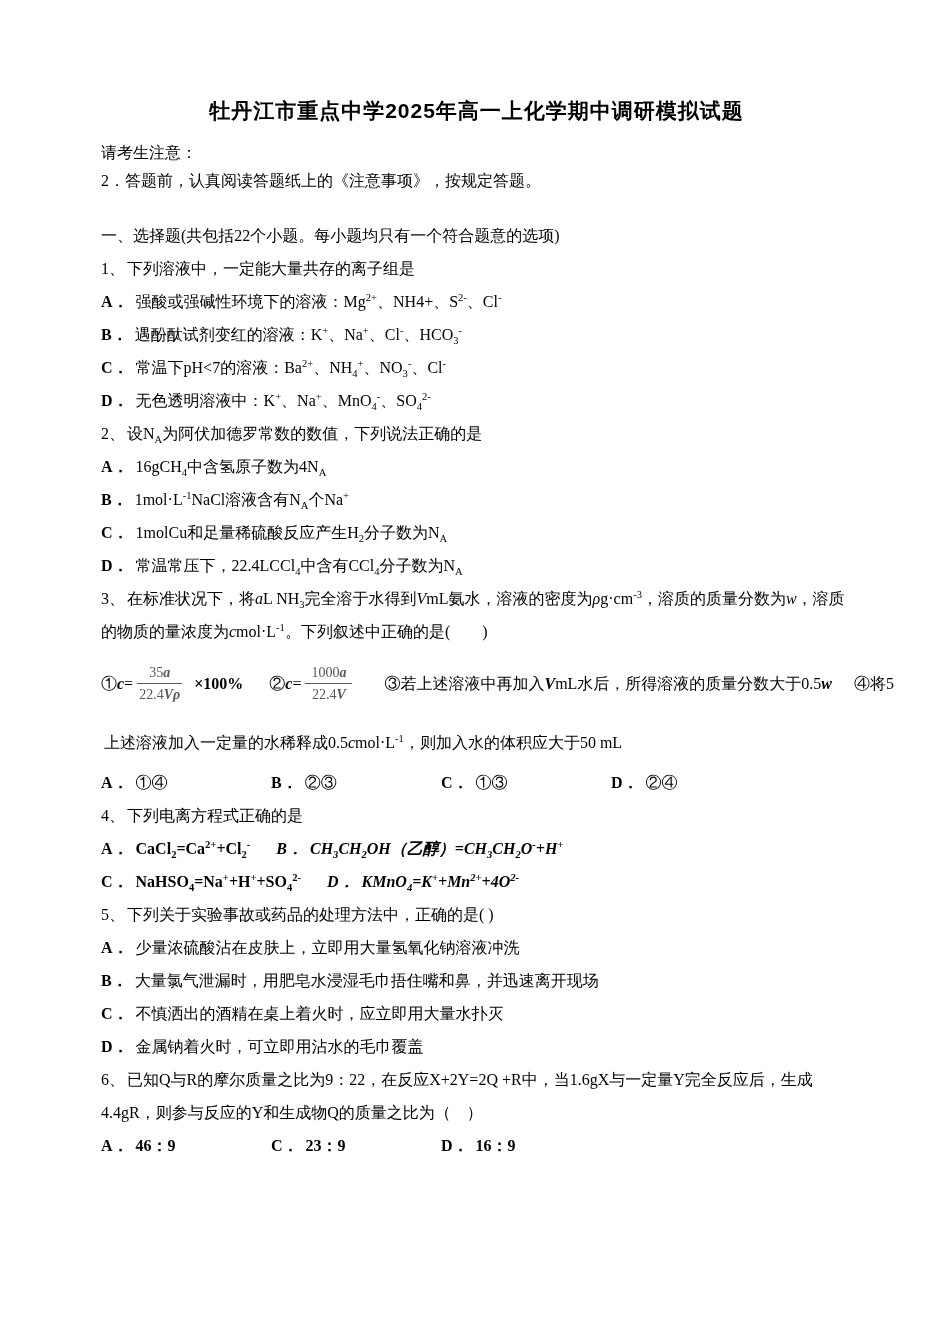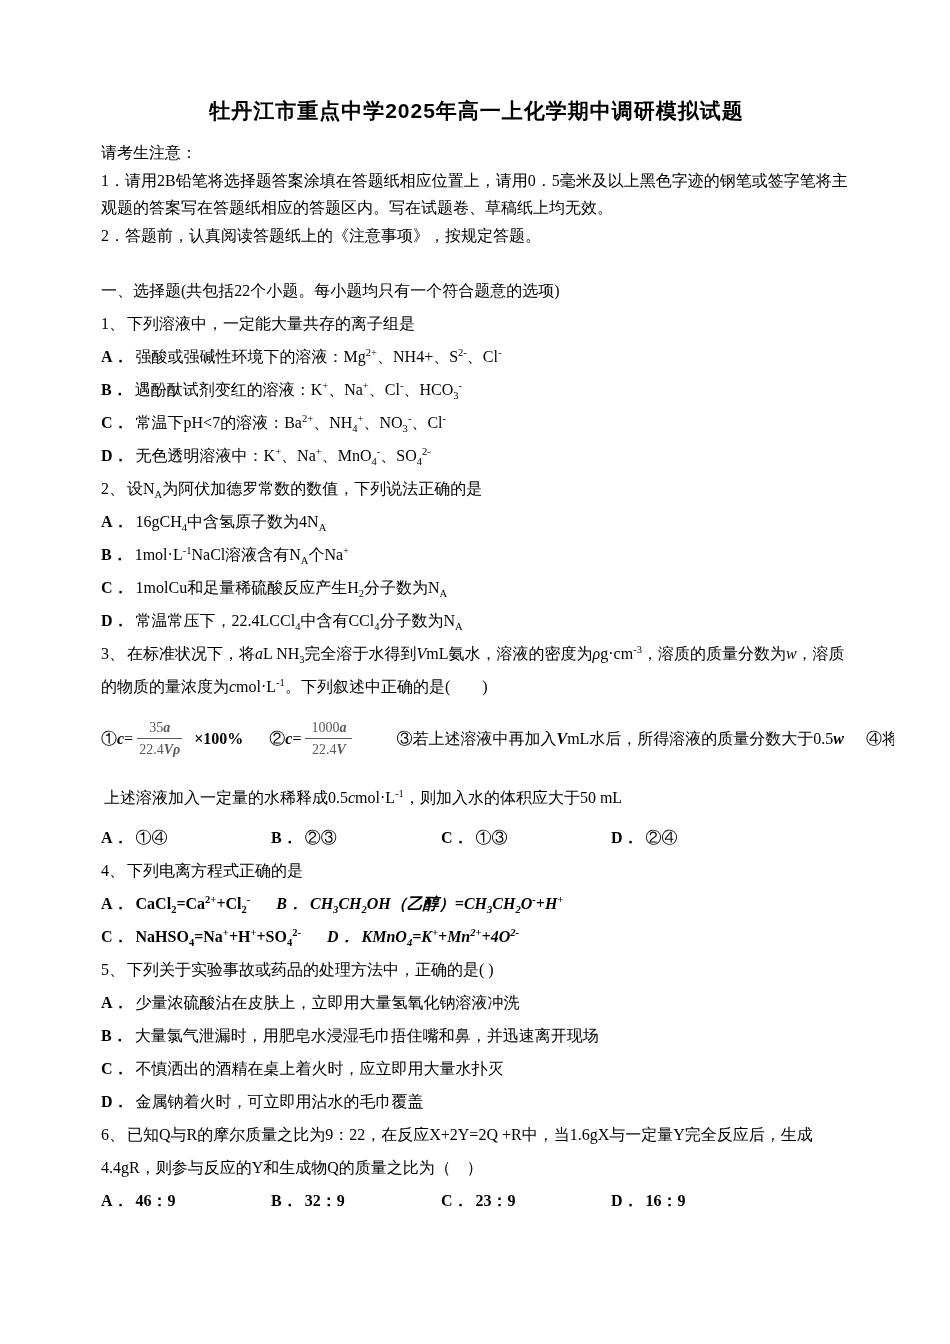--- a/index.html
+++ b/index.html
@@ -44,33 +44,32 @@
     line-height: 17px;
     margin: 0 4px;
   }
   .frac .num { display: block; border-bottom: 1.3px solid #595959; padding: 0 6px 2px 6px; }
   .frac .den { display: block; padding: 2px 2px 0 2px; }
   .cont { margin: 3px; line-height: 40px; }
   .answer-row { display: grid; grid-template-columns: 170px 170px 170px 1fr; line-height: 33px; }
   .ml8  { margin-left: 8px; }
   .ml22 { margin-left: 22px; }
   .ml26 { margin-left: 26px; }
-  .ml30 { margin-left: 40px; }
+  .ml30 { margin-left: 28px; }
   .gap-l { margin-left: 26px; font-style: italic; }
 </style>
 </head>
 <body>
 
 <div class="page">
 
   <h1 class="title">牡丹江市重点中学2025年高一上化学期中调研模拟试题</h1>
 
   <div class="notice">
     <p class="notice-line">请考生注意：</p>
-    <p class="notice-line">1．请用2B铅笔将选择题答案涂填在答题纸相应位置上，请用0．5毫米及以上黑色字迹的钢笔或签字笔将主观题的答案写在答题纸相应的答题区内。写在试题卷、草稿纸上均无效。</p>
     <p class="notice-line">2．答题前，认真阅读答题纸上的《注意事项》，按规定答题。</p>
   </div>
 
   <p class="section-header">一、选择题(共包括22个小题。每小题均只有一个符合题意的选项)</p>
 
   <div class="q">
     <p class="stem"><span class="qnum">1、</span><span>下列溶液中，一定能大量共存的离子组是</span></p>
     <p class="opt"><span class="opt-label">A．</span><span class="opt-text">强酸或强碱性环境下的溶液：Mg<sup>2+</sup>、NH4+、S<sup>2-</sup>、Cl<sup>-</sup></span></p>
     <p class="opt"><span class="opt-label">B．</span><span class="opt-text">遇酚酞试剂变红的溶液：K<sup>+</sup>、Na<sup>+</sup>、Cl<sup>-</sup>、HCO<sub>3</sub><sup>-</sup></span></p>
     <p class="opt"><span class="opt-label">C．</span><span class="opt-text">常温下pH&lt;7的溶液：Ba<sup>2+</sup>、NH<sub>4</sub><sup>+</sup>、NO<sub>3</sub><sup>-</sup>、Cl<sup>-</sup></span></p>
@@ -114,19 +113,18 @@
     <p class="opt"><span class="opt-label">A．</span><span class="opt-text">少量浓硫酸沾在皮肤上，立即用大量氢氧化钠溶液冲洗</span></p>
     <p class="opt"><span class="opt-label">B．</span><span class="opt-text">大量氯气泄漏时，用肥皂水浸湿毛巾捂住嘴和鼻，并迅速离开现场</span></p>
     <p class="opt"><span class="opt-label">C．</span><span class="opt-text">不慎洒出的酒精在桌上着火时，应立即用大量水扑灭</span></p>
     <p class="opt"><span class="opt-label">D．</span><span class="opt-text">金属钠着火时，可立即用沾水的毛巾覆盖</span></p>
   </div>
 
   <div class="q">
     <p class="stem"><span class="qnum">6、</span><span>已知Q与R的摩尔质量之比为9：22，在反应X+2Y=2Q +R中，当1.6gX与一定量Y完全反应后，生成4.4gR，则参与反应的Y和生成物Q的质量之比为（　）</span></p>
     <div class="answer-row">
       <span class="cell"><span class="opt-label">A．</span><span class="opt-text bold">46：9</span></span>
-      <span class="cell"><span class="opt-label">B．</span><span class="opt-text bold">32：9</span></span>
       <span class="cell"><span class="opt-label">C．</span><span class="opt-text bold">23：9</span></span>
       <span class="cell"><span class="opt-label">D．</span><span class="opt-text bold">16：9</span></span>
     </div>
   </div>
 
 </div>
 
 </body></html>

